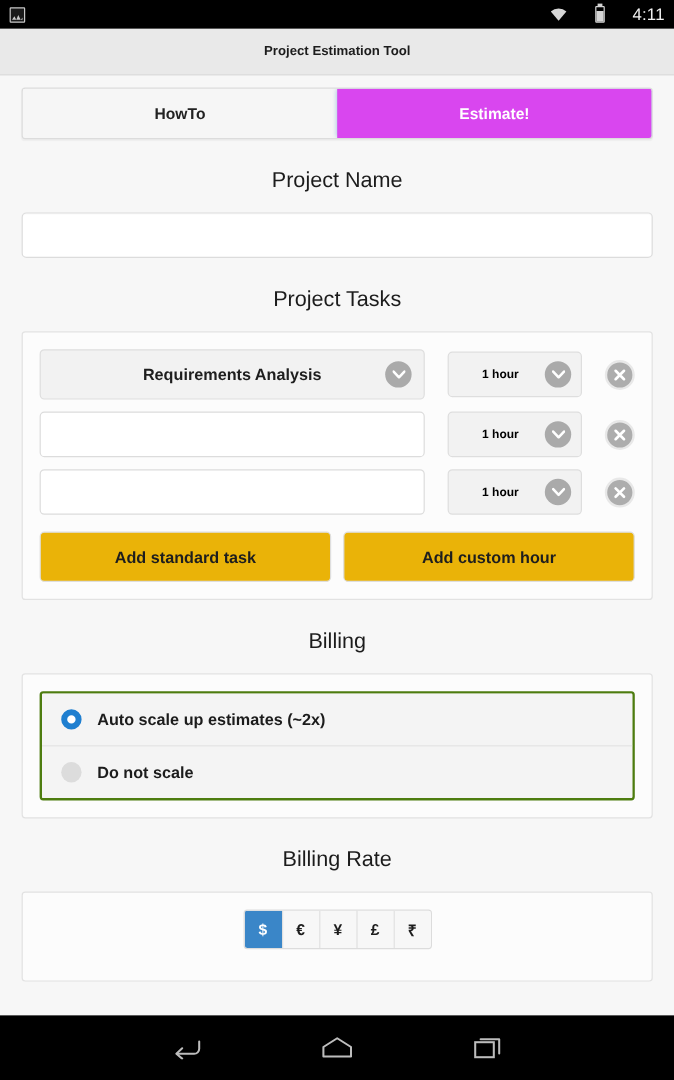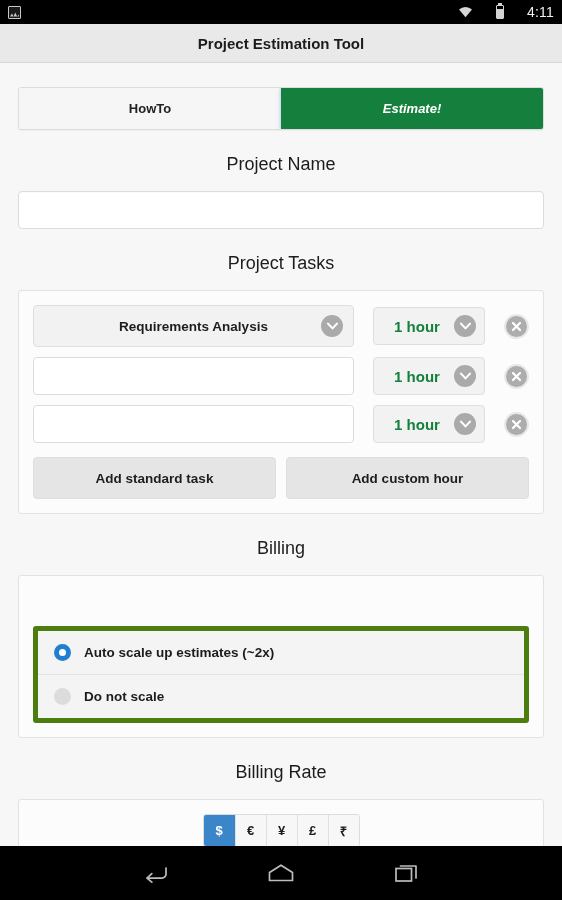--- a/index.html
+++ b/index.html
@@ -38,39 +38,39 @@
   .ic-battery::before {
     content:""; position:absolute; top:-3px; left:50%; transform:translateX(-50%);
     width:4px; height:2px; background:#d4d4d4;
   }
 
   
   .appbar {
     flex: 0 0 39px; background: #e9e9e9; border-bottom: 1px solid #d7d7d7;
     display: flex; align-items: center; justify-content: center;
   }
-  .appbar-title { font-size: 15px; font-weight: bold; color: #1c1c1c; }
+  .appbar-title { font-size: 11px; font-weight: bold; color: #1c1c1c; }
 
   
   .content {
     flex: 1 1 auto; background: #f7f7f7; overflow: hidden; position: relative;
   }
-  .inner { padding: 24px 18px 0 18px; }
+  .inner { padding: 10px 18px 0 18px; }
 
   
   .tabs {
     display: flex; border: 1px solid #dcdcdc; border-radius: 3px; overflow: hidden;
     background: #f5f5f5; box-shadow: 0 1px 1px rgba(0,0,0,.04);
   }
   .tab {
     flex: 1 1 50%; text-align: center; padding: 13px 4px;
     font-size: 13px; font-weight: bold; color: #222; background: #f6f6f6;
     border: none; cursor: pointer;
   }
-  .tab.active { background: #15803d; color: #fff; box-shadow: 0 0 4px rgba(58,134,200,.5); font-style: italic; }
+  .tab.active { background: #d946ef; color: #fff; box-shadow: 0 0 4px rgba(58,134,200,.5); }
 
   
   .section-title {
     text-align: center; font-size: 18px; font-weight: normal; color: #1c1c1c;
     margin: 24px 0 16px 0;
   }
 
   
   .text-input {
     width: 100%; height: 38px; background: #fff;
@@ -99,48 +99,48 @@
     flex: 1 1 auto; height: 38px; background: #fff;
     border: 1px solid #dcdcdc; border-radius: 4px;
     font-family: inherit; font-size: 13px; color: #333; padding: 0 10px;
   }
   .hours-select {
     flex: 0 0 112px; height: 38px; position: relative;
     background: #f2f2f2; border: 1px solid #dedede; border-radius: 4px;
     display: flex; align-items: center; cursor: pointer;
   }
   .hours-label {
-    flex: 1 1 auto; text-align: center; font-size: 15px; font-weight: bold;
-    color: #15803d; padding-left: 6px;
+    flex: 1 1 auto; text-align: center; font-size: 10px; font-weight: bold;
+    color: #000000; padding-left: 6px;
   }
   .chev {
     flex: 0 0 auto; width: 22px; height: 22px; border-radius: 50%;
     background: #aaa; margin-right: 8px;
     display: flex; align-items: center; justify-content: center;
   }
   .task-name-select .chev { position: absolute; right: 10px; top: 50%; margin-top: -11px; margin-right: 0; }
   .chev svg { display: block; }
   .del-btn {
     flex: 0 0 auto; width: 25px; height: 25px; border-radius: 50%;
     background: #adadad; border: 2px solid #e8e8e8;
     display: flex; align-items: center; justify-content: center; cursor: pointer;
   }
   .del-btn svg { display: block; }
 
   
   .add-row { display: flex; gap: 10px; margin-top: 14px; }
   .add-btn {
-    flex: 1 1 50%; height: 42px; background: #e5e5e5;
+    flex: 1 1 50%; height: 42px; background: #eab308;
     border: 1px solid #dedede; border-radius: 4px;
     font-family: inherit; font-size: 13.5px; font-weight: bold; color: #1e1e1e;
     cursor: pointer;
   }
 
   
-  .radio-list { border: 5px solid #4d7c0f; border-radius: 3px; overflow: hidden; margin-top: 36px; }
+  .radio-list { border: 2px solid #4d7c0f; border-radius: 3px; overflow: hidden; }
   .radio-item {
     display: flex; align-items: center; gap: 13px;
     padding: 13px 16px; background: #f4f4f4; cursor: pointer;
   }
   .radio-item + .radio-item { border-top: 1px solid #e4e4e4; }
   .radio-mark {
     flex: 0 0 auto; width: 17px; height: 17px; border-radius: 50%;
     background: #dcdcdc;
   }
   .radio-mark.on {

